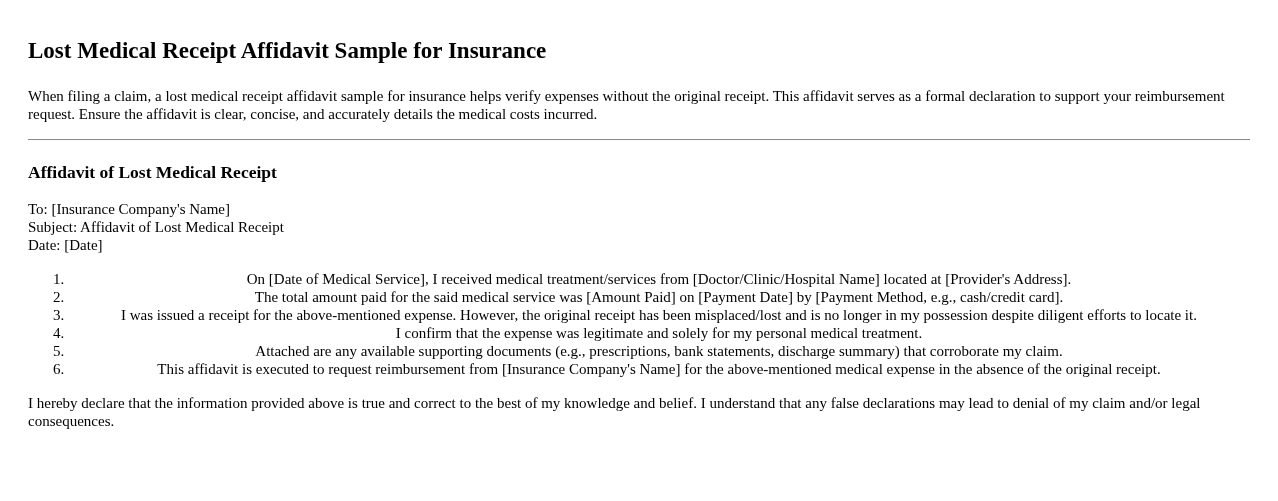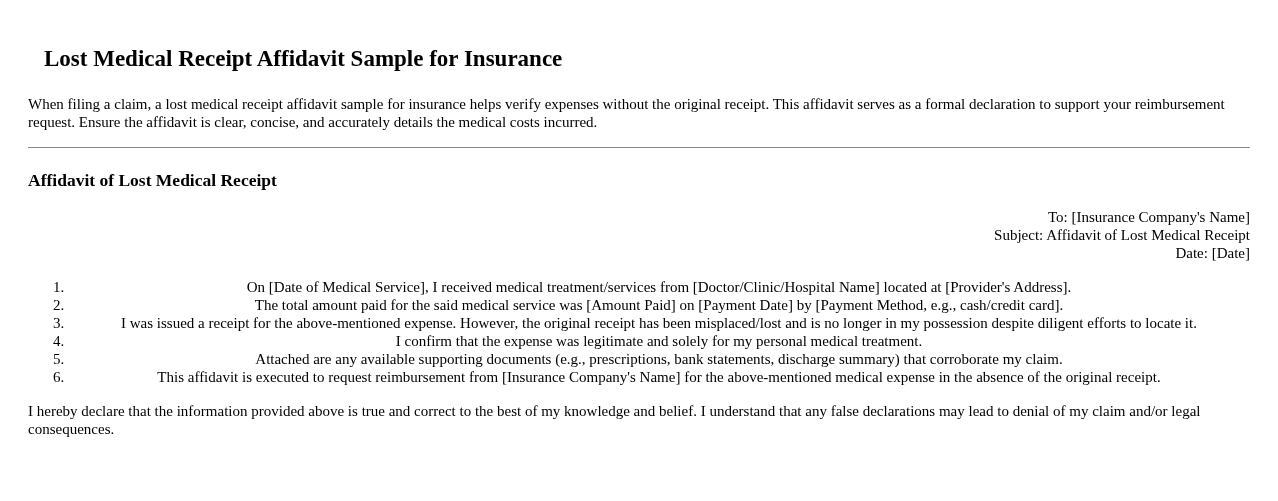--- a/index.html
+++ b/index.html
@@ -15,22 +15,22 @@
       color: #000000;
       font-size: 15px;
       line-height: 18px;
     }
     .page {
       padding: 0 28px;
     }
     h1 {
       font-size: 23px;
       font-weight: bold;
-      margin: 16px;
-      padding-top: 30px;
+      margin: 0;
+      padding-top: 38px;
       line-height: 26px;
     }
     .intro {
       margin: 23px 0 0 0;
     }
     hr {
       border: none;
       border-top: 1px solid #8a8a8a;
       margin: 16px 0 0 0;
       height: 0;
@@ -39,21 +39,20 @@
       font-size: 17.5px;
       font-weight: bold;
       margin: 22px 0 0 0;
       line-height: 20px;
     }
     .meta {
       margin: 18px 0 0 0;
     }
     .meta div {
       line-height: 18px;
-      text-align: right;
     }
     .declare {
       margin: 16px 0 0 0;
     }
     ol {
       margin: 16px 0 0 0;
       padding-left: 40px;
     }
     ol li {
       line-height: 18px;

